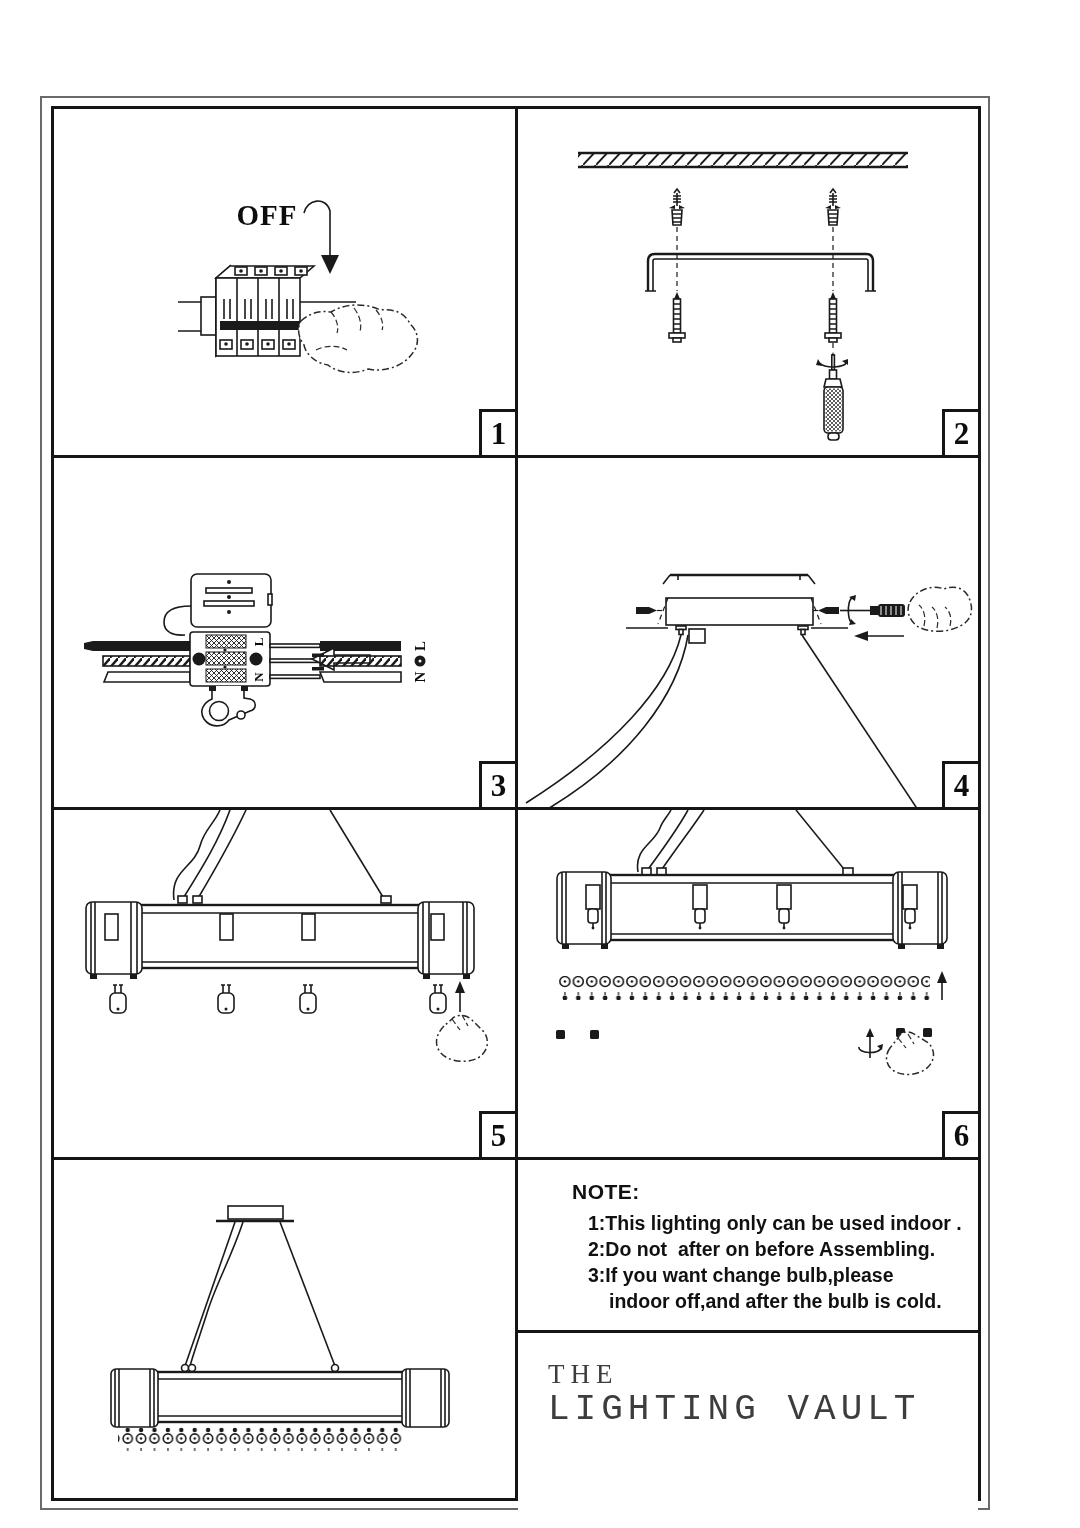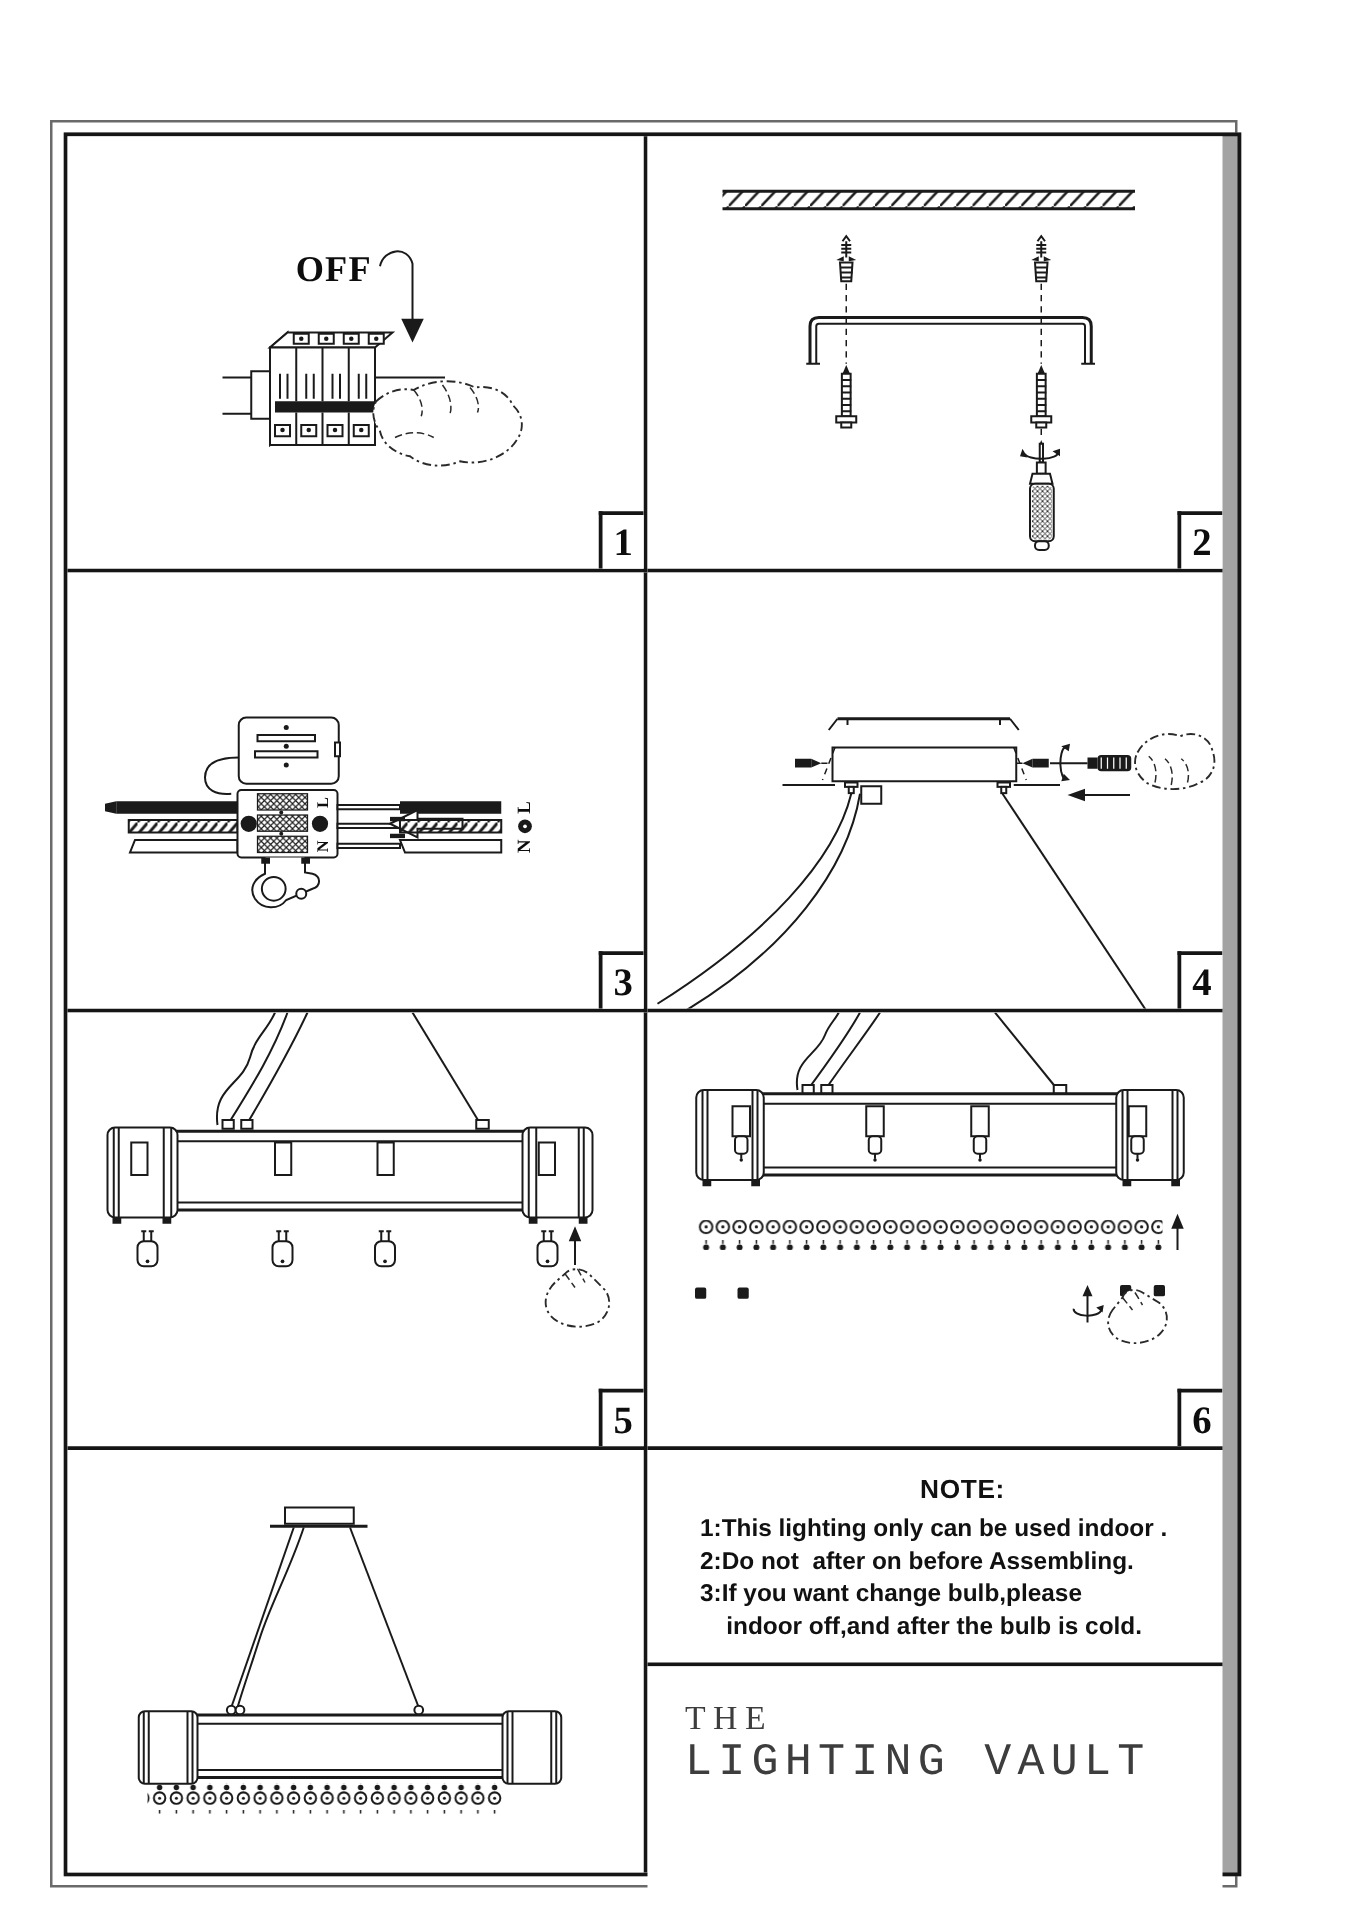--- a/index.html
+++ b/index.html
@@ -6,21 +6,21 @@
   body{
     width:1080px;height:1528px;background:#ffffff;position:relative;
     font-family:"Liberation Sans",sans-serif;color:#111;
   }
   .outer-frame{
     position:absolute;left:40px;top:96px;width:946px;height:1410px;
     border:2px solid #6a6a6a;background:#fff;
   }
   .grid{
     position:absolute;left:51px;top:106px;width:924px;height:1389px;
-    border:3px solid #151515;background:#a3a3a3;padding-left:12px;
+    border:3px solid #151515;background:#b91c1c;
   }
   .panel{position:absolute;background:#fff;overflow:hidden;}
   .br{border-right:3px solid #151515;}
   .bb{border-bottom:3px solid #151515;}
   .numbox{
     position:absolute;right:0;bottom:0;width:33px;height:43px;
     border-top:3px solid #151515;border-left:3px solid #151515;
     display:flex;align-items:center;justify-content:center;
     font-family:"Liberation Serif",serif;font-weight:bold;font-size:31px;color:#0d0d0d;
     background:#fff;
@@ -29,22 +29,22 @@
   .s{stroke:#1a1a1a;fill:none;stroke-width:1.6;}
   .s2{stroke:#1a1a1a;fill:none;stroke-width:2.4;}
   .f{fill:#1a1a1a;stroke:none;}
   .w{fill:#ffffff;stroke:#1a1a1a;stroke-width:1.6;}
   .dash{stroke:#1a1a1a;fill:none;stroke-width:1.2;stroke-dasharray:5 4;}
   .hand{fill:#ffffff;stroke:#2a2a2a;stroke-width:1.5;stroke-dasharray:7 3 2 3;}
   .handline{fill:none;stroke:#2a2a2a;stroke-width:1.2;stroke-dasharray:6 3;}
   .svgtxt{font-family:"Liberation Serif",serif;font-weight:bold;fill:#0d0d0d;}
   .off-text{font-family:"Liberation Serif",serif;font-weight:bold;font-size:29px;fill:#0d0d0d;letter-spacing:1px;}
   .note-wrap{padding:20px 10px 0 42px;}
-  .note-title{font-size:21px;font-weight:bold;margin:0 0 6px 12px;letter-spacing:.5px;text-align:center;}
-  .note-line{font-size:19.5px;font-weight:bold;line-height:26px;white-space:pre;}
+  .note-title{font-size:21px;font-weight:bold;margin:0 0 6px 12px;letter-spacing:.5px;}
+  .note-line{font-size:19.5px;font-weight:bold;line-height:26px;white-space:pre;margin-left:28px;}
   .note-indent{padding-left:21px;}
   .brand-wrap{padding:26px 10px 0 30px;font-family:"Liberation Serif",serif;color:#3d3d3d;}
   .brand-line1{font-size:27px;letter-spacing:6px;line-height:30px;}
   .brand-line2{font-size:36px;letter-spacing:5px;line-height:42px;font-family:Liberation Mono, monospace;}
 </style>
 </head>
 <body>
 
 <div class="outer-frame"></div>
 

